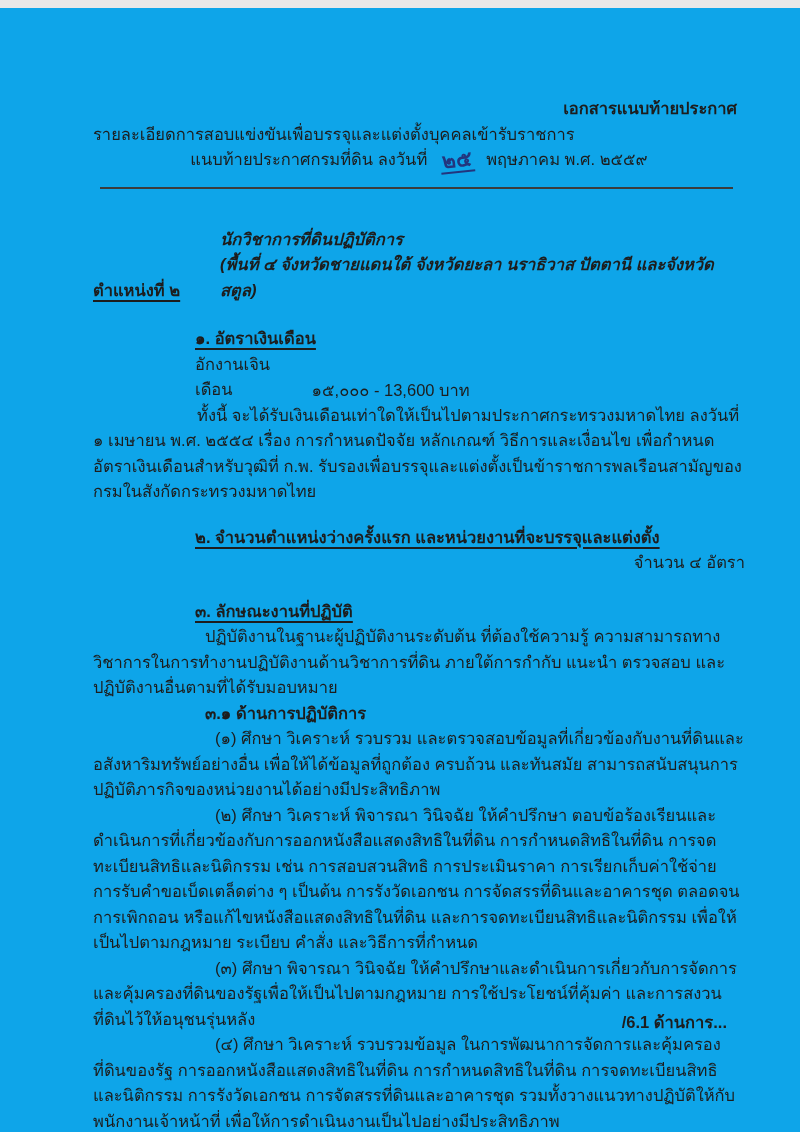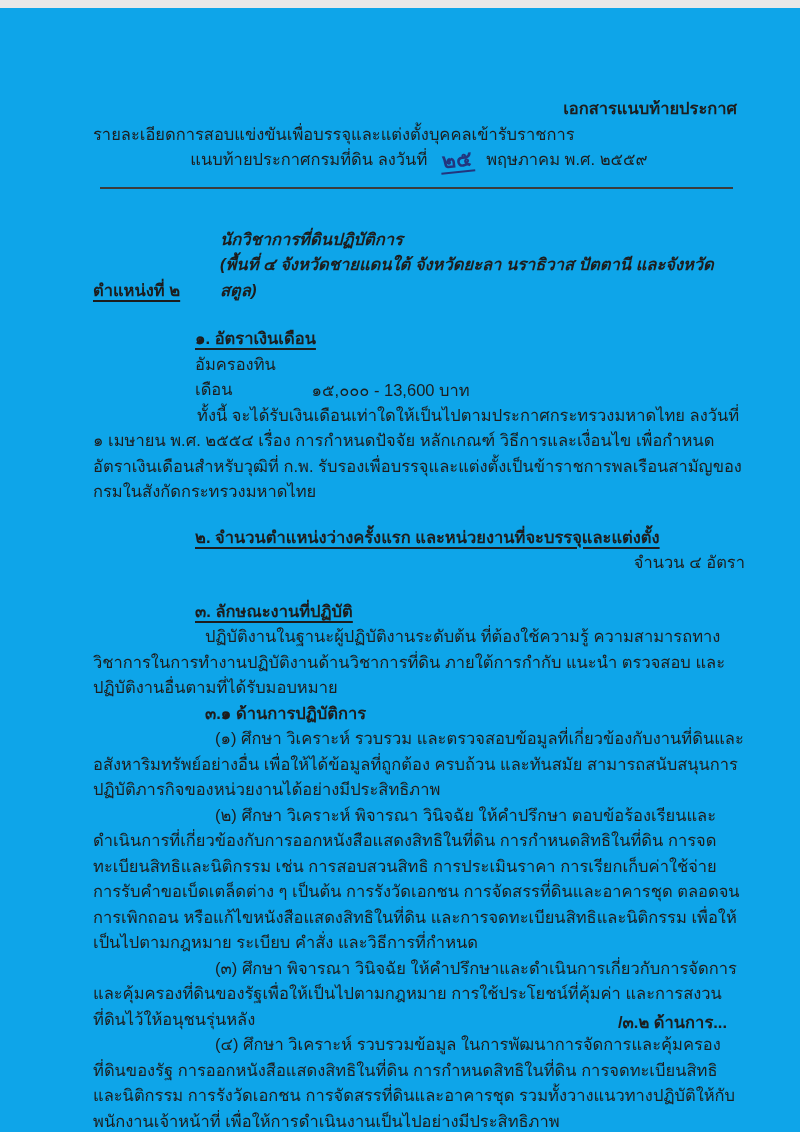--- a/index.html
+++ b/index.html
@@ -121,21 +121,21 @@
       <div class="pos-label">ตำแหน่งที่ ๒</div>
       <div class="pos-title-col">
         <div>นักวิชาการที่ดินปฏิบัติการ</div>
         <div>(พื้นที่ ๔ จังหวัดชายแดนใต้ จังหวัดยะลา นราธิวาส ปัตตานี และจังหวัดสตูล)</div>
       </div>
     </div>
 
     <div>
       <div class="heading mt-sec1">๑. อัตราเงินเดือน</div>
       <div class="salary-row">
-        <span class="salary-label">อัมครองทินเดือน</span>
+        <span class="salary-label">อักงานเจินเดือน</span>
         <span>๑๕,๐๐๐ - 13,600 บาท</span>
       </div>
       <p class="para note-indent">ทั้งนี้ จะได้รับเงินเดือนเท่าใดให้เป็นไปตามประกาศกระทรวงมหาดไทย ลงวันที่ ๑ เมษายน พ.ศ. ๒๕๕๔ เรื่อง การกำหนดปัจจัย หลักเกณฑ์ วิธีการและเงื่อนไข เพื่อกำหนดอัตราเงินเดือนสำหรับวุฒิที่ ก.พ. รับรองเพื่อบรรจุและแต่งตั้งเป็นข้าราชการพลเรือนสามัญของกรมในสังกัดกระทรวงมหาดไทย</p>
     </div>
 
     <div>
       <div class="heading mt-sec2">๒. จำนวนตำแหน่งว่างครั้งแรก และหน่วยงานที่จะบรรจุและแต่งตั้ง</div>
       <div class="count-line">จำนวน ๔ อัตรา</div>
     </div>
 
@@ -157,14 +157,14 @@
         <span>ศึกษา พิจารณา วินิจฉัย ให้คำปรึกษาและดำเนินการเกี่ยวกับการจัดการและคุ้มครองที่ดินของรัฐเพื่อให้เป็นไปตามกฎหมาย การใช้ประโยชน์ที่คุ้มค่า และการสงวนที่ดินไว้ให้อนุชนรุ่นหลัง</span>
       </p>
       <p class="para item-indent">
         <span>(๔)</span>
         <span>ศึกษา วิเคราะห์ รวบรวมข้อมูล ในการพัฒนาการจัดการและคุ้มครองที่ดินของรัฐ การออกหนังสือแสดงสิทธิในที่ดิน การกำหนดสิทธิในที่ดิน การจดทะเบียนสิทธิและนิติกรรม การรังวัดเอกชน การจัดสรรที่ดินและอาคารชุด รวมทั้งวางแนวทางปฏิบัติให้กับพนักงานเจ้าหน้าที่ เพื่อให้การดำเนินงานเป็นไปอย่างมีประสิทธิภาพ</span>
       </p>
     </div>
 
   </div>
 
-  <div class="footer-continuation">/๓.๒ ด้านการ...</div>
+  <div class="footer-continuation">/6.1 ด้านการ...</div>
 </div>
 
 </body></html>

